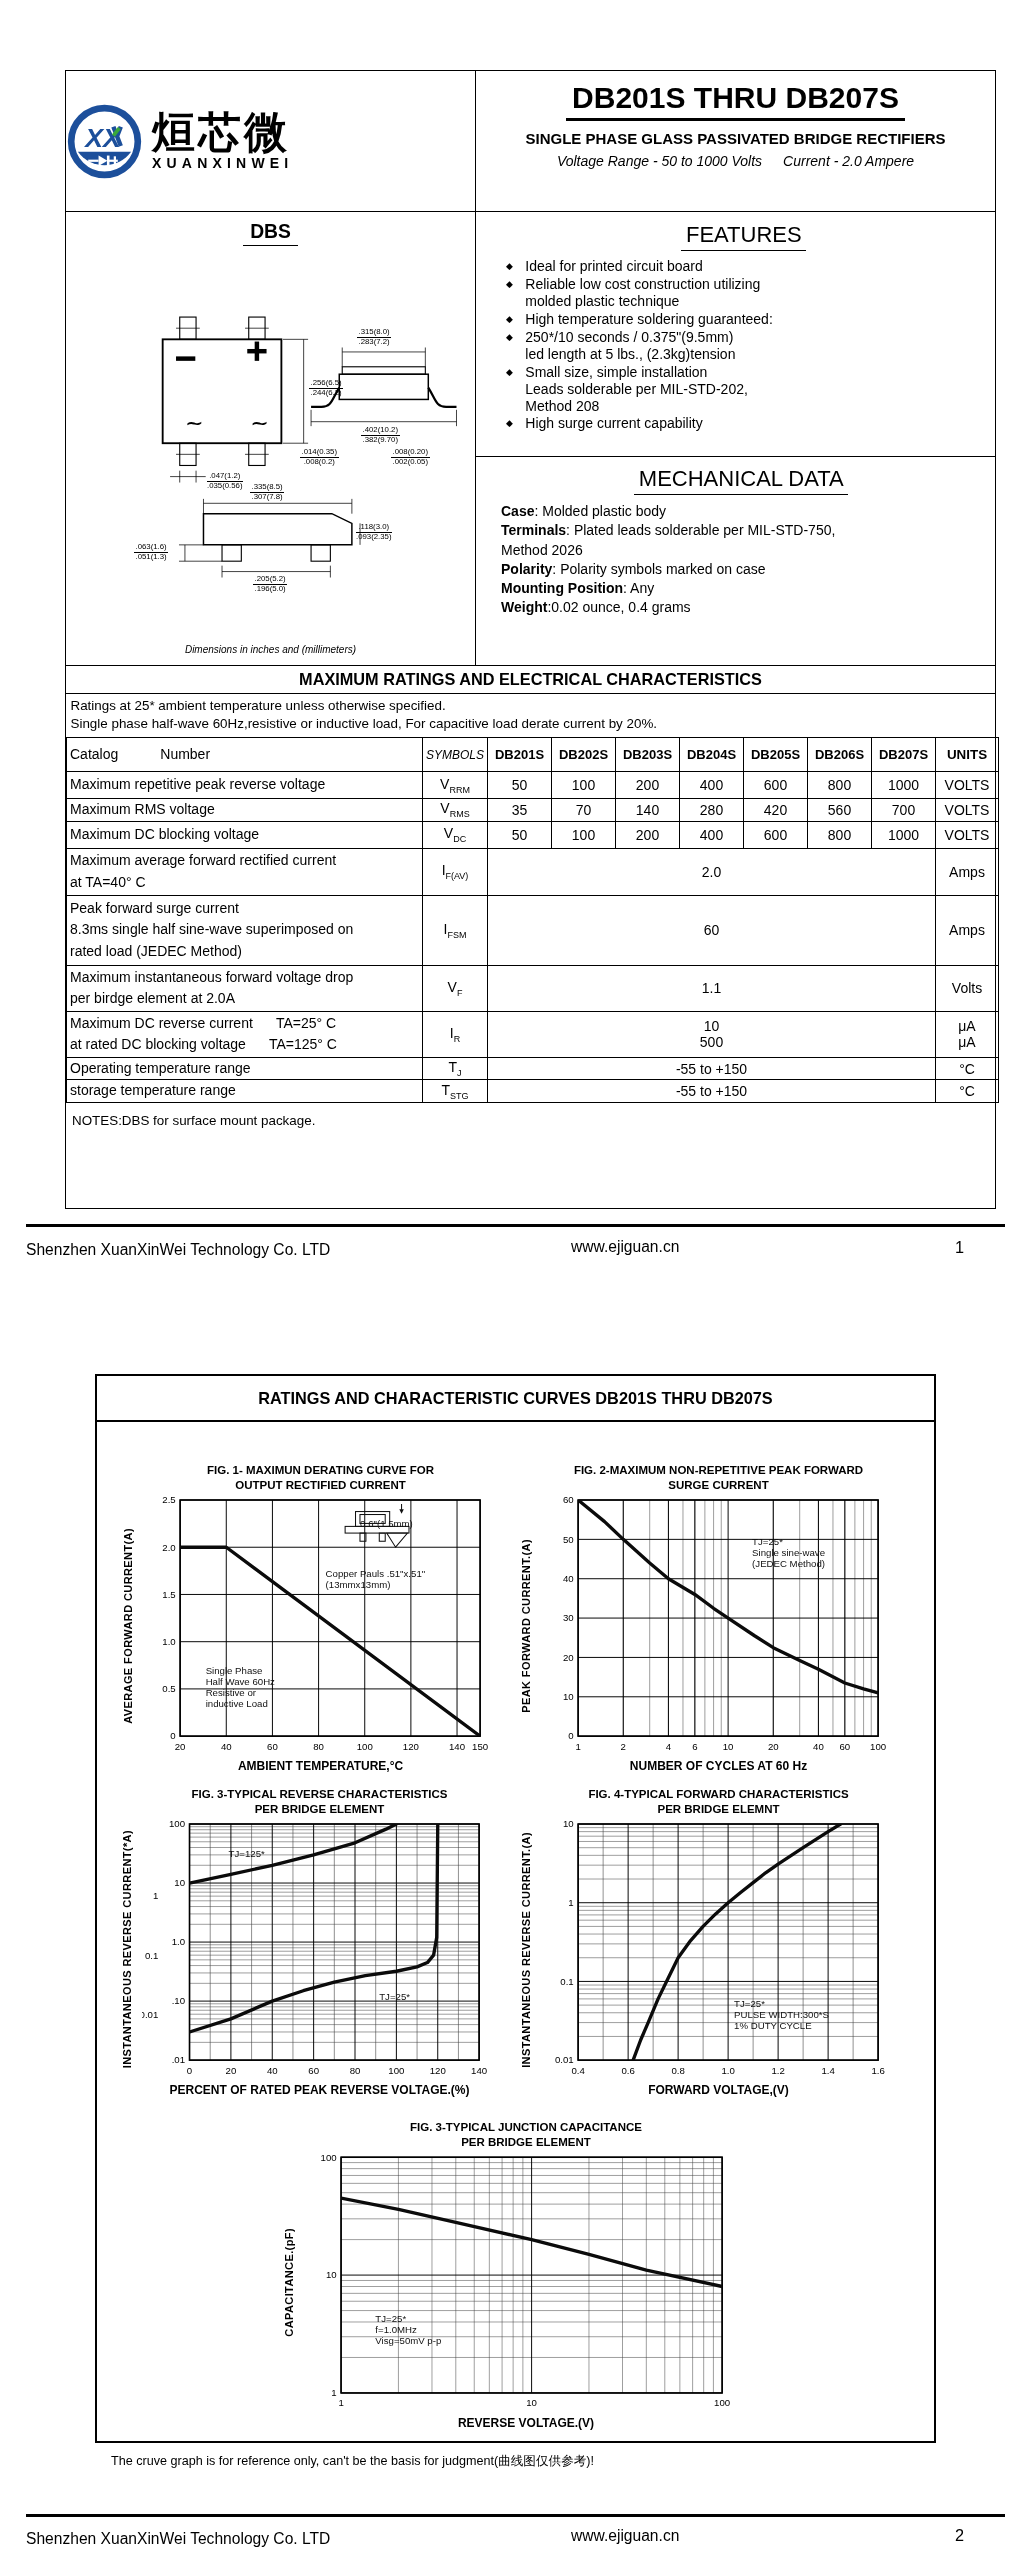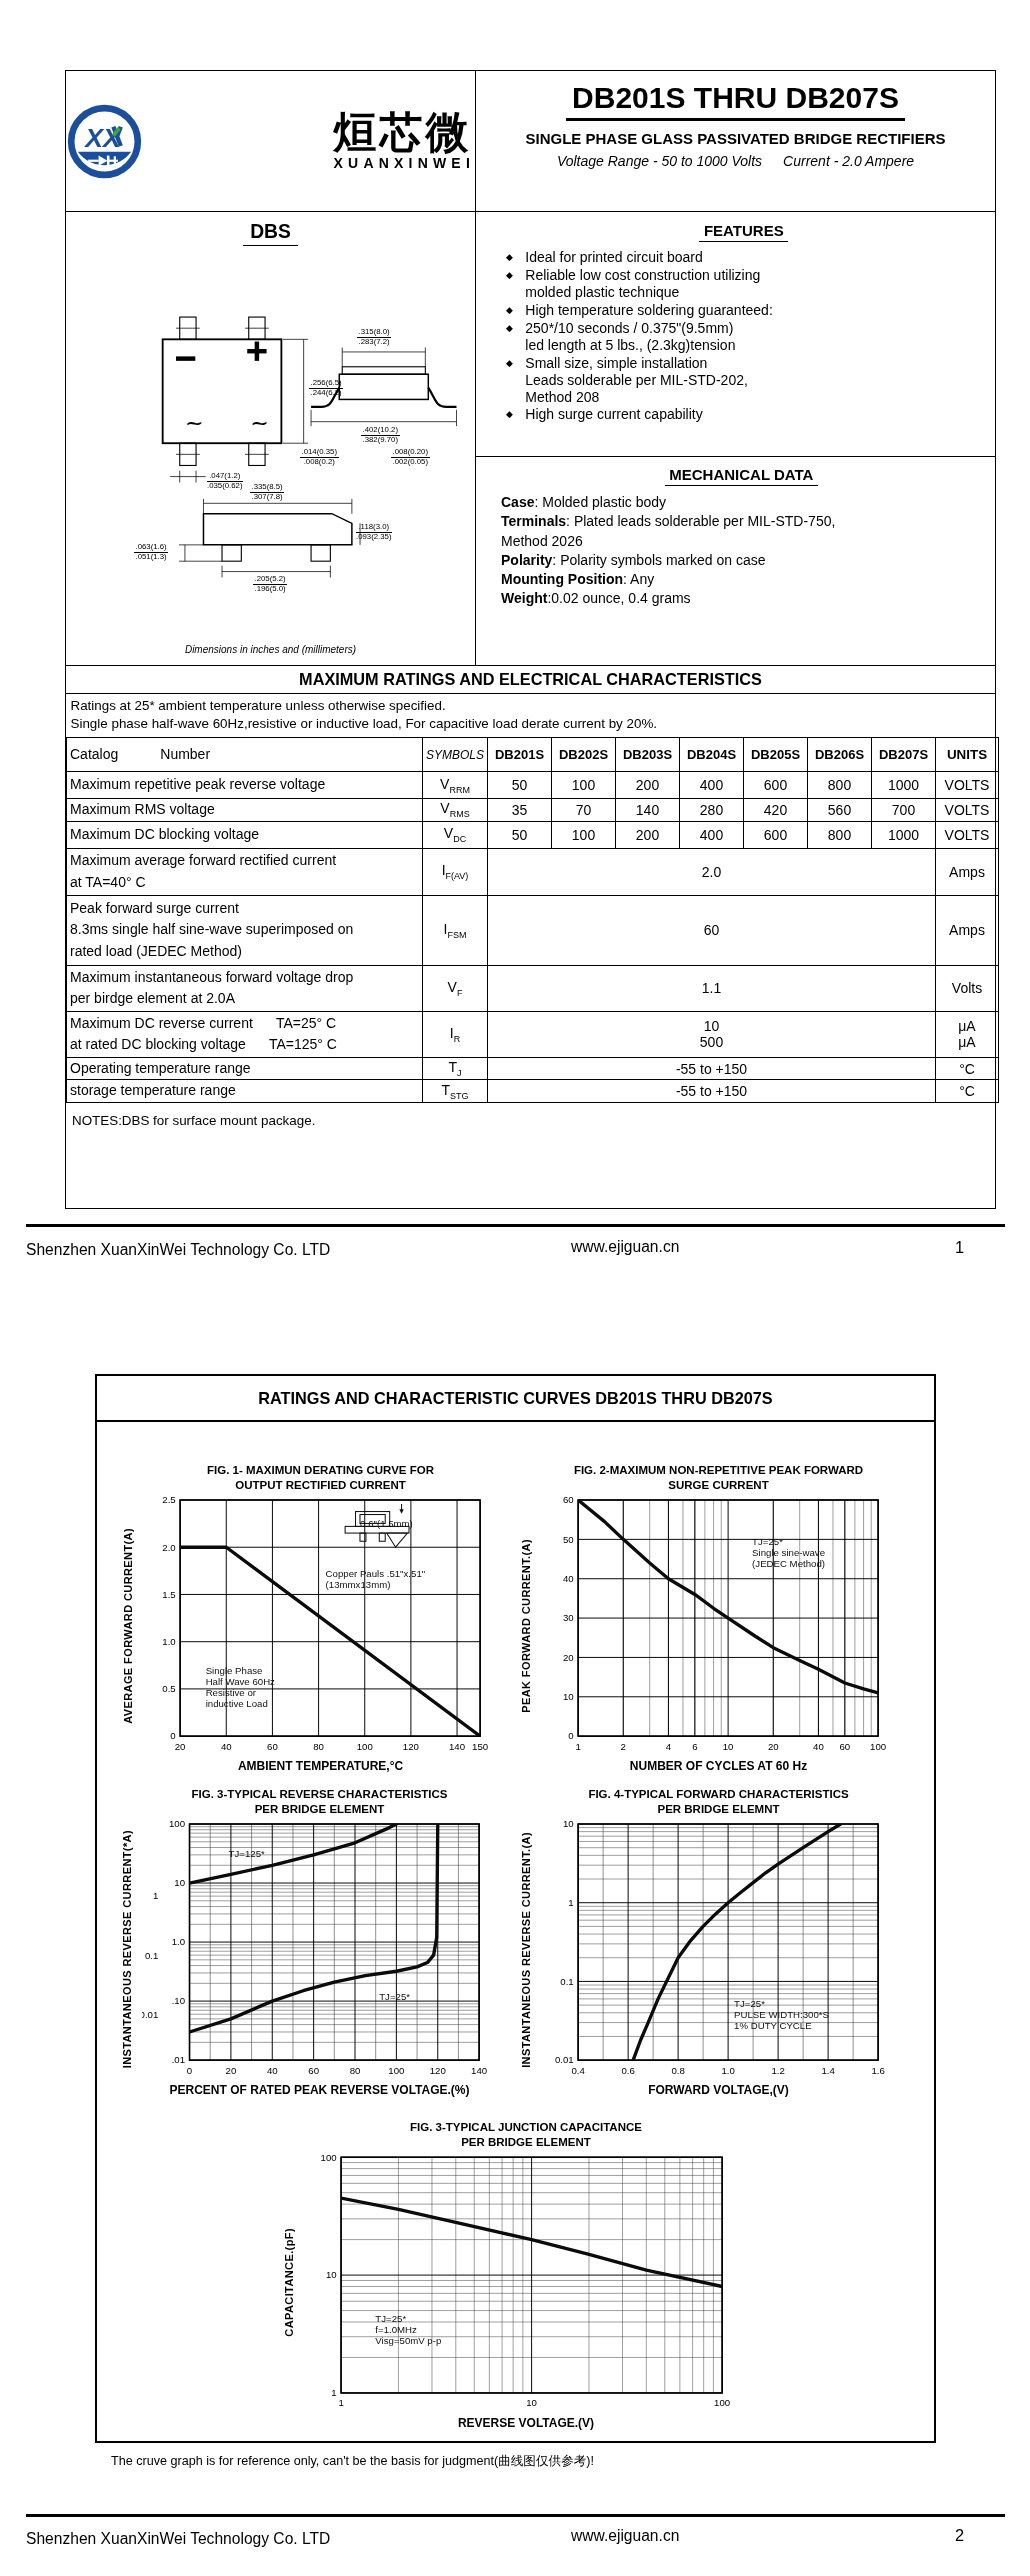--- a/index.html
+++ b/index.html
@@ -1,42 +1,42 @@
 <!DOCTYPE html>
 <html style="font-size:12px"><head>
 <meta charset="utf-8">
 <style>
   html,body{margin:0;padding:0;background:#ffffff;}
   .sheet{position:relative;width:1031px;height:2576px;background:#fff;color:#000;
          font-family:"Liberation Sans", sans-serif;overflow:hidden;}
   
   .p1-box{position:absolute;left:65px;top:70px;width:931px;height:1139px;border:1.5px solid #000;box-sizing:border-box;}
   .hdr-row{display:flex;height:141px;border-bottom:1.5px solid #000;box-sizing:border-box;}
-  .logo-cell{width:410px;border-right:1.5px solid #000;box-sizing:border-box;display:flex;align-items:center;justify-content:space-between;gap:9px;}
+  .logo-cell{width:410px;border-right:1.5px solid #000;box-sizing:border-box;display:flex;align-items:center;justify-content:flex-start;gap:9px;}
   .brand-text{display:flex;flex-direction:column;align-items:flex-start;}
   .brand-cjk{font-size:43px;font-weight:700;letter-spacing:3px;line-height:1;}
   .brand-latin{font-size:14px;font-weight:600;letter-spacing:5.2px;margin-top:1.5px;}
   .title-cell{flex:1;text-align:center;padding-top:12px;}
   .pn-title{display:inline-block;font-size:30px;font-weight:700;border-bottom:3.7px solid #000;padding:0 6px 4.5px 6px;line-height:1;}
   .sub-title{font-size:15px;font-weight:700;margin-top:9px;}
   .range-line{font-size:14px;font-style:italic;margin-top:6.7px;}
   .range-line .gap{display:inline-block;width:21px;}
   .mid-row{display:flex;height:454px;border-bottom:1.5px solid #000;box-sizing:border-box;}
   .dbs-cell{width:410px;border-right:1.5px solid #000;box-sizing:border-box;position:relative;}
   .dbs-title{position:absolute;top:9px;left:0;width:100%;text-align:center;}
   .dbs-title span{display:inline-block;font-size:19.3px;font-weight:700;border-bottom:1.5px solid #000;padding:0 7.4px 1.5px 7.4px;text-align:right;}
   .pkg-wrap{position:absolute;left:0;top:42px;width:410px;height:371px;}
   .dim{position:absolute;font-size:7.8px;line-height:1.15;text-align:center;white-space:nowrap;}
   .dim span{display:block;}
   .dim span:first-child{border-bottom:0.7px solid #000;padding:0 1.5px;}
   .pkg-caption{position:absolute;bottom:10.4px;left:0;width:100%;text-align:center;font-size:10px;font-style:italic;}
   .right-col{flex:1;display:flex;flex-direction:column;}
   .features{height:245px;border-bottom:1.5px solid #000;box-sizing:border-box;padding:10.4px 13.4px 0 30px;}
   .sec-title{text-align:center;margin-bottom:7.4px;}
-  .sec-title span{display:inline-block;font-size:15px;font-weight:700;border-bottom:1.5px solid #000;padding:0 4.5px 1.5px 4.5px;}
+  .sec-title span{display:inline-block;font-size:22px;font-weight:400;border-bottom:1.5px solid #000;padding:0 4.5px 1.5px 4.5px;}
   .feat-item{display:flex;font-size:14px;line-height:1.22;margin-bottom:0.7px;}
   .feat-bullet{width:19.3px;flex:none;font-size:9px;padding-top:3px;}
   .mech{flex:1;padding:9px 13.4px 0 25px;}
   .mech-item{font-size:14px;line-height:1.38;}
   .mech-key{font-weight:700;}
   .band{height:28px;border-bottom:1.5px solid #000;box-sizing:border-box;display:flex;align-items:center;justify-content:center;font-size:16.3px;font-weight:700;}
   .rat-notes{height:43px;box-sizing:border-box;padding:3px 0 0 4.5px;font-size:13.4px;line-height:1.35;}
   table.ratings{border-collapse:collapse;table-layout:fixed;width:928px;font-size:14px;}
   table.ratings td{border:1.5px solid #000;padding:0 3px;box-sizing:border-box;overflow:hidden;}
   td.lbl{text-align:left;padding-left:5.2px;white-space:pre-wrap;line-height:1.55;}
@@ -150,21 +150,21 @@
             <line x1="210" y1="420" x2="210" y2="436" stroke="#000" stroke-width="1"></line>
             <line x1="356" y1="420" x2="356" y2="436" stroke="#000" stroke-width="1"></line>
             <line x1="396" y1="363" x2="396" y2="392" stroke="#000" stroke-width="1"></line>
           </svg>
           <div class="dim" style="left:243px;top:125px;">
               <span>.256(6.5)</span>
               <span>.244(6.2)</span>
             </div>
           <div class="dim" style="left:141px;top:218px;">
               <span>.047(1.2)</span>
-              <span>.035(0.62)</span>
+              <span>.035(0.56)</span>
             </div>
           <div class="dim" style="left:291px;top:74px;">
               <span>.315(8.0)</span>
               <span>.283(7.2)</span>
             </div>
           <div class="dim" style="left:295px;top:172px;">
               <span>.402(10.2)</span>
               <span>.382(9.70)</span>
             </div>
           <div class="dim" style="left:234px;top:194px;">

